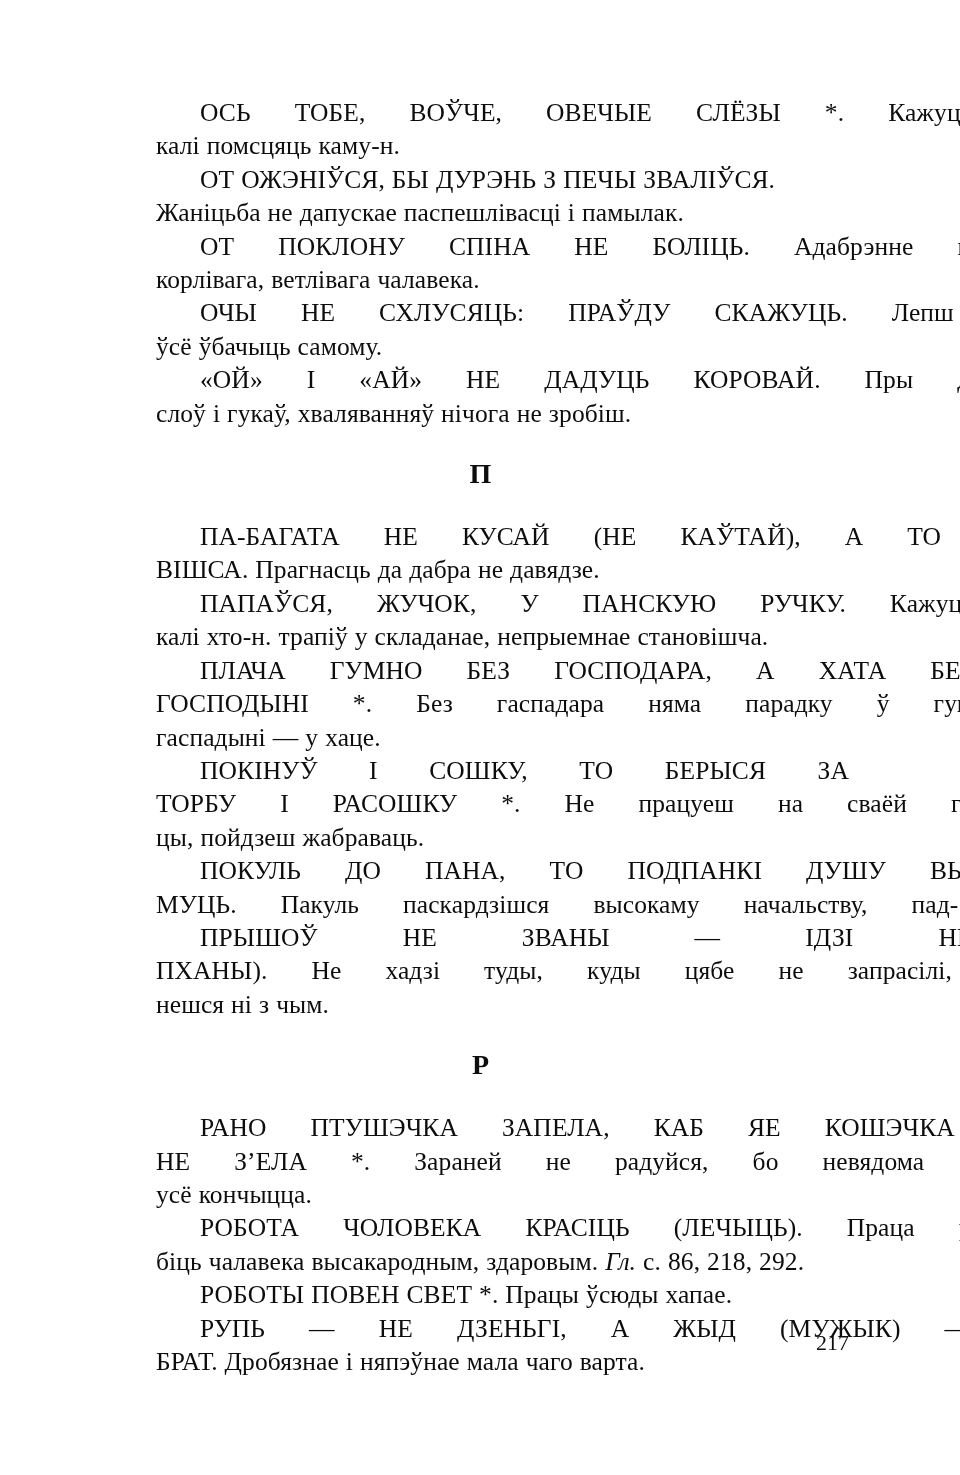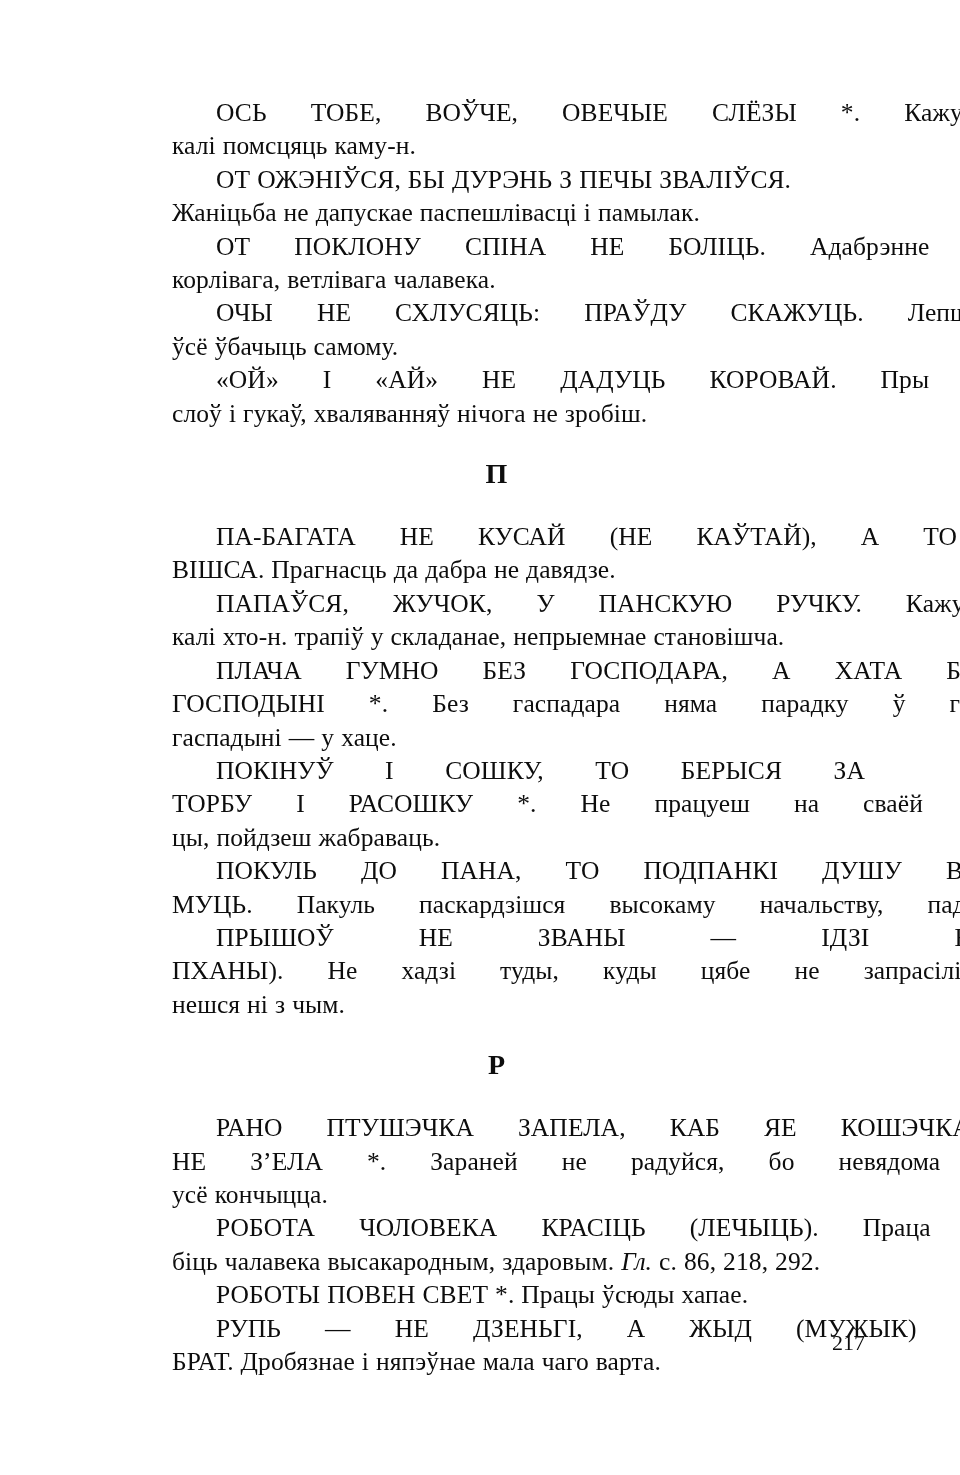--- a/index.html
+++ b/index.html
@@ -13,21 +13,21 @@
     height: 1475px;
     position: relative;
     overflow: hidden;
     font-family: "Liberation Serif", "DejaVu Serif", serif;
     color: #0d0d0d;
     -webkit-font-smoothing: antialiased;
   }
 
   .page {
     position: absolute;
-    left: 16px;
+    left: 0;
     top: 0;
     width: 872px;
     height: 1475px;
     background: #fff;
   }
 
   .text-column {
     position: absolute;
     left: 112px;
     top: 96px;

